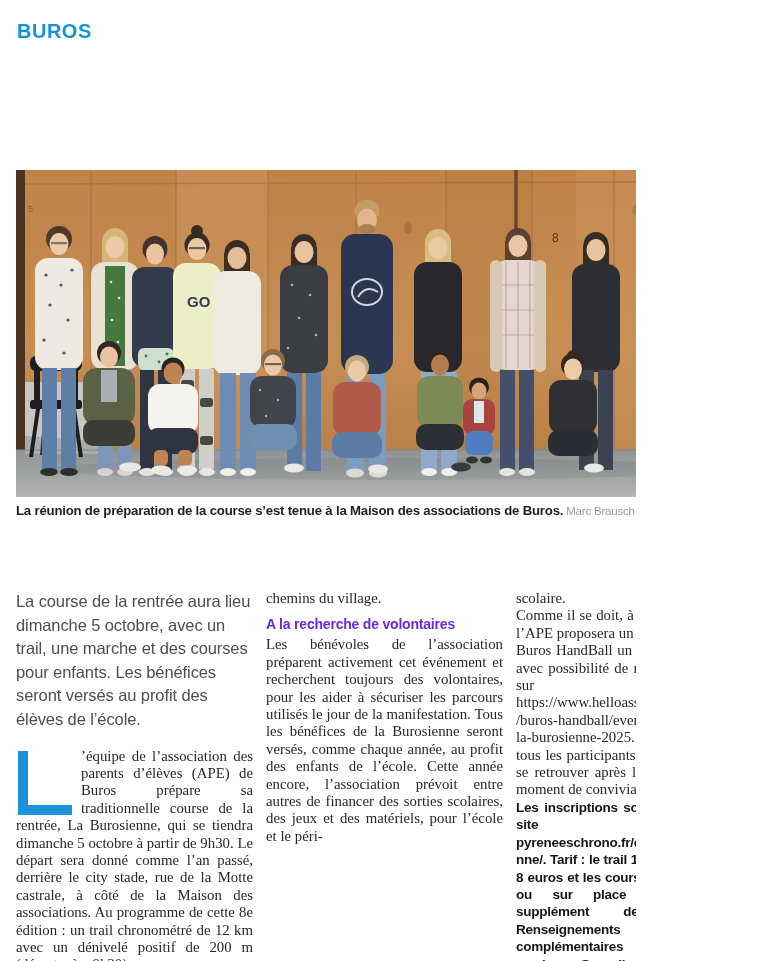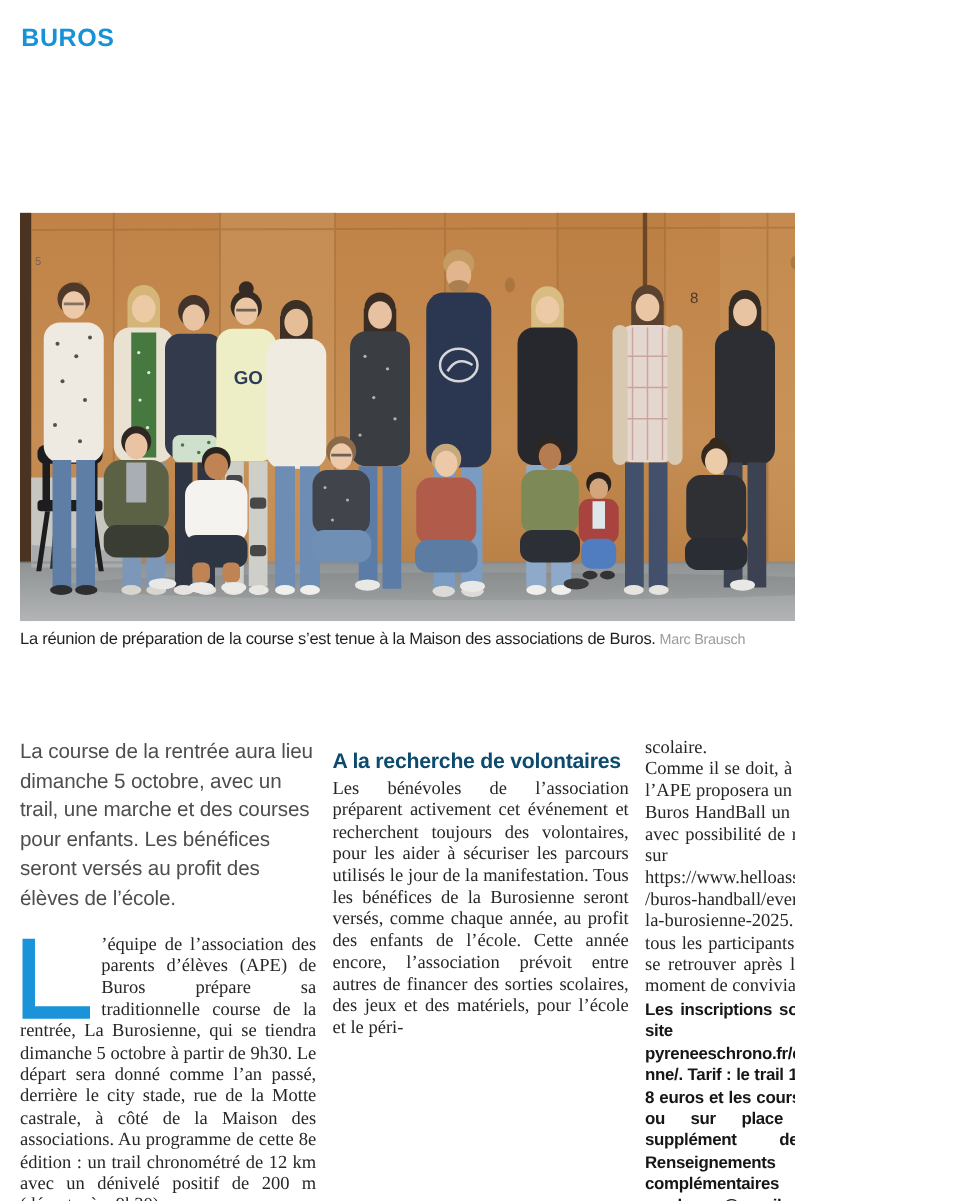--- a/index.html
+++ b/index.html
@@ -13,38 +13,38 @@
   .headline { position:absolute; left:16px; top:47px; width:745px; }
   .hl-line { display:block; white-space:nowrap; transform:scaleX(.66); transform-origin:0 0;
              font-size:57px; line-height:55px; font-weight:bold; color:#191919; letter-spacing:-1px; }
   .hl-sup { font-size:.52em; vertical-align:.55em; }
 
   .photo { position:absolute; left:16px; top:170px; width:737px; height:327px; overflow:hidden; }
   .photo svg { display:block; }
 
   .caption { position:absolute; left:16px; top:503px; width:740px; font-size:13.2px;
              color:#1f1f1f; letter-spacing:-.2px; }
-  .caption strong { font-weight:normal;margin-top:38px; }
+  .caption strong { font-weight:bold;margin-top:38px; }
   .credit { font-size:11.5px; font-weight:normal; color:#9b9b9b; margin-left:3px; }
 
   .cols { position:absolute; left:16px; top:558px; width:737px; height:410px;
           display:flex; gap:13px;margin-top:32px; }
   .col { width:237px; flex:none; overflow:hidden; }
 
   .lead { font-size:16.5px; line-height:23.6px; color:#4e4e4e; letter-spacing:-.1px;
           margin:0 0 16px 0; }
 
   .serif { font-family:"Liberation Serif", serif; font-size:14.8px; line-height:17.4px;
            color:#262626; text-align:justify; margin:0; hyphens:auto; -webkit-hyphens:auto; }
   .break { overflow-wrap:anywhere; }
 
   .dropcap { float:left; width:58px; height:66px; margin:2px 7px 0 0; }
   .dropcap svg { display:block; }
 
-  .subhead { font-size:17px; font-weight:bold; color:#0c4a6e; letter-spacing:-.2px;
+  .subhead { font-size:14px; font-weight:bold; color:#6d28d9; letter-spacing:-.2px;
              margin:9px 0 4px 0; }
 
   .boldend { font-size:13.5px; line-height:17.4px; font-weight:bold; color:#161616;
              letter-spacing:-.25px; text-align:justify; margin:0; overflow-wrap:anywhere; }
 </style>
 </head>
 <body>
 
 <div class="page">
 
@@ -366,20 +366,21 @@
       <p class="lead">La course de la rentrée aura lieu dimanche 5 octobre, avec un trail, une marche et des courses pour enfants. Les bénéfices seront versés au profit des élèves de l’école.</p>
       <div class="serif">
         <span class="dropcap">
           <svg viewBox="0 0 58 66" width="58" height="66">
               <path d="M7 1 V60 H56" fill="none" stroke="#1b93d8" stroke-width="10"></path>
             </svg>
         </span><span>’équipe de l’association des parents d’élèves (APE) de Buros prépare sa traditionnelle course de la rentrée, La Burosienne, qui se tiendra dimanche 5 octobre à partir de 9h30. Le départ sera donné comme l’an passé, derrière le city stade, rue de la Motte castrale, à côté de la Maison des associations. Au programme de cette 8e édition : un trail chronométré de 12 km avec un dénivelé positif de 200 m (départ à 9h30) sur un parcours optimisé à travers les bois et les</span>
       </div>
     </div>
     <div class="col">
+      <p class="serif">chemins du village.</p>
       <h3 class="subhead">A la recherche de volontaires</h3>
       <p class="serif">Les bénévoles de l’association préparent activement cet événement et recherchent toujours des volontaires, pour les aider à sécuriser les parcours utilisés le jour de la manifestation. Tous les bénéfices de la Burosienne seront versés, comme chaque année, au profit des enfants de l’école. Cette année encore, l’association prévoit entre autres de financer des sorties scolaires, des jeux et des matériels, pour l’école et le péri-</p>
     </div>
     <div class="col">
       <p class="serif">scolaire.</p>
       <p class="serif break">Comme il se doit, à l’issue des courses, l’APE proposera un espace buvette et le Buros HandBall un service restauration avec possibilité de réservation en ligne sur https://www.helloasso.com/associations/buros-handball/evenements/repas-de-la-burosienne-2025. Cela permettra à tous les participants et organisateurs de se retrouver après les courses pour un moment de convivialité.</p>
       <p class="boldend">Les inscriptions sont ouvertes sur le site pyreneeschrono.fr/evenement/burosienne/. Tarif : le trail 12 euros, la marche 8 euros et les courses enfant 2 euros, ou sur place moyennant un supplément de 2 euros. Renseignements et informations complémentaires par e-mail à ape.buros@gmail.com. Contact : Fabien Sarré au 06 85 33 67 86.</p>
     </div>
   </div>
 

